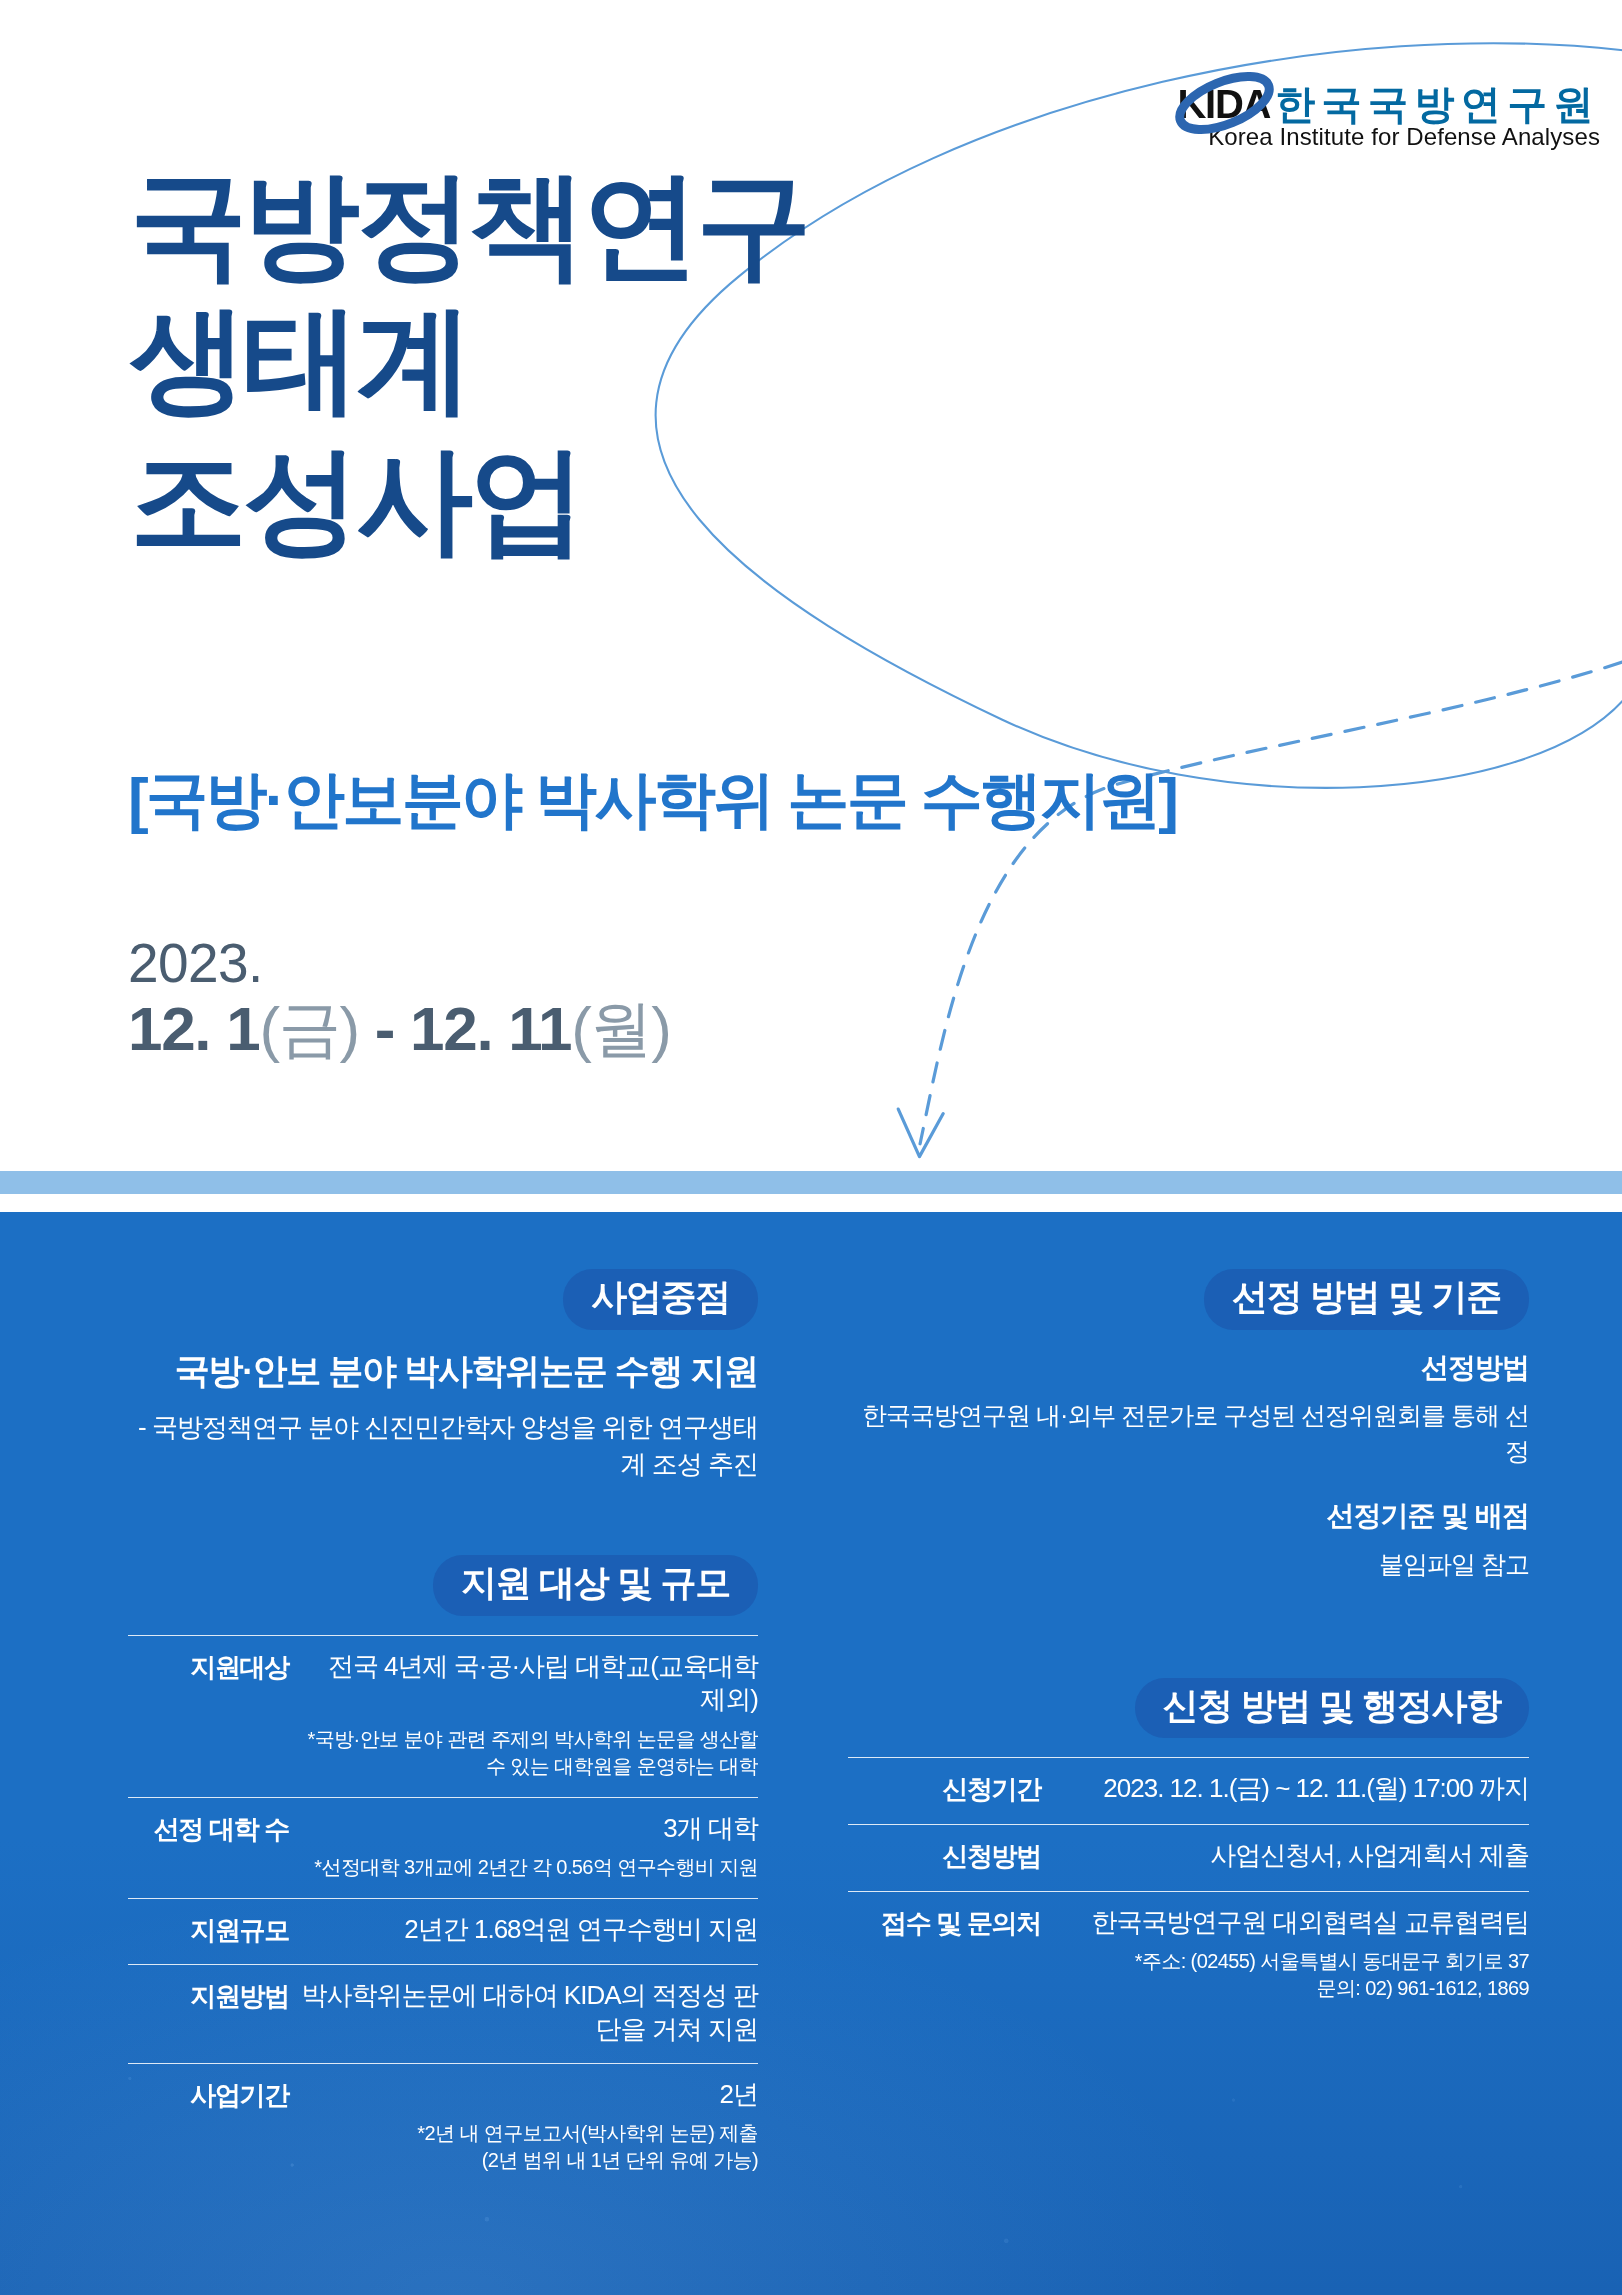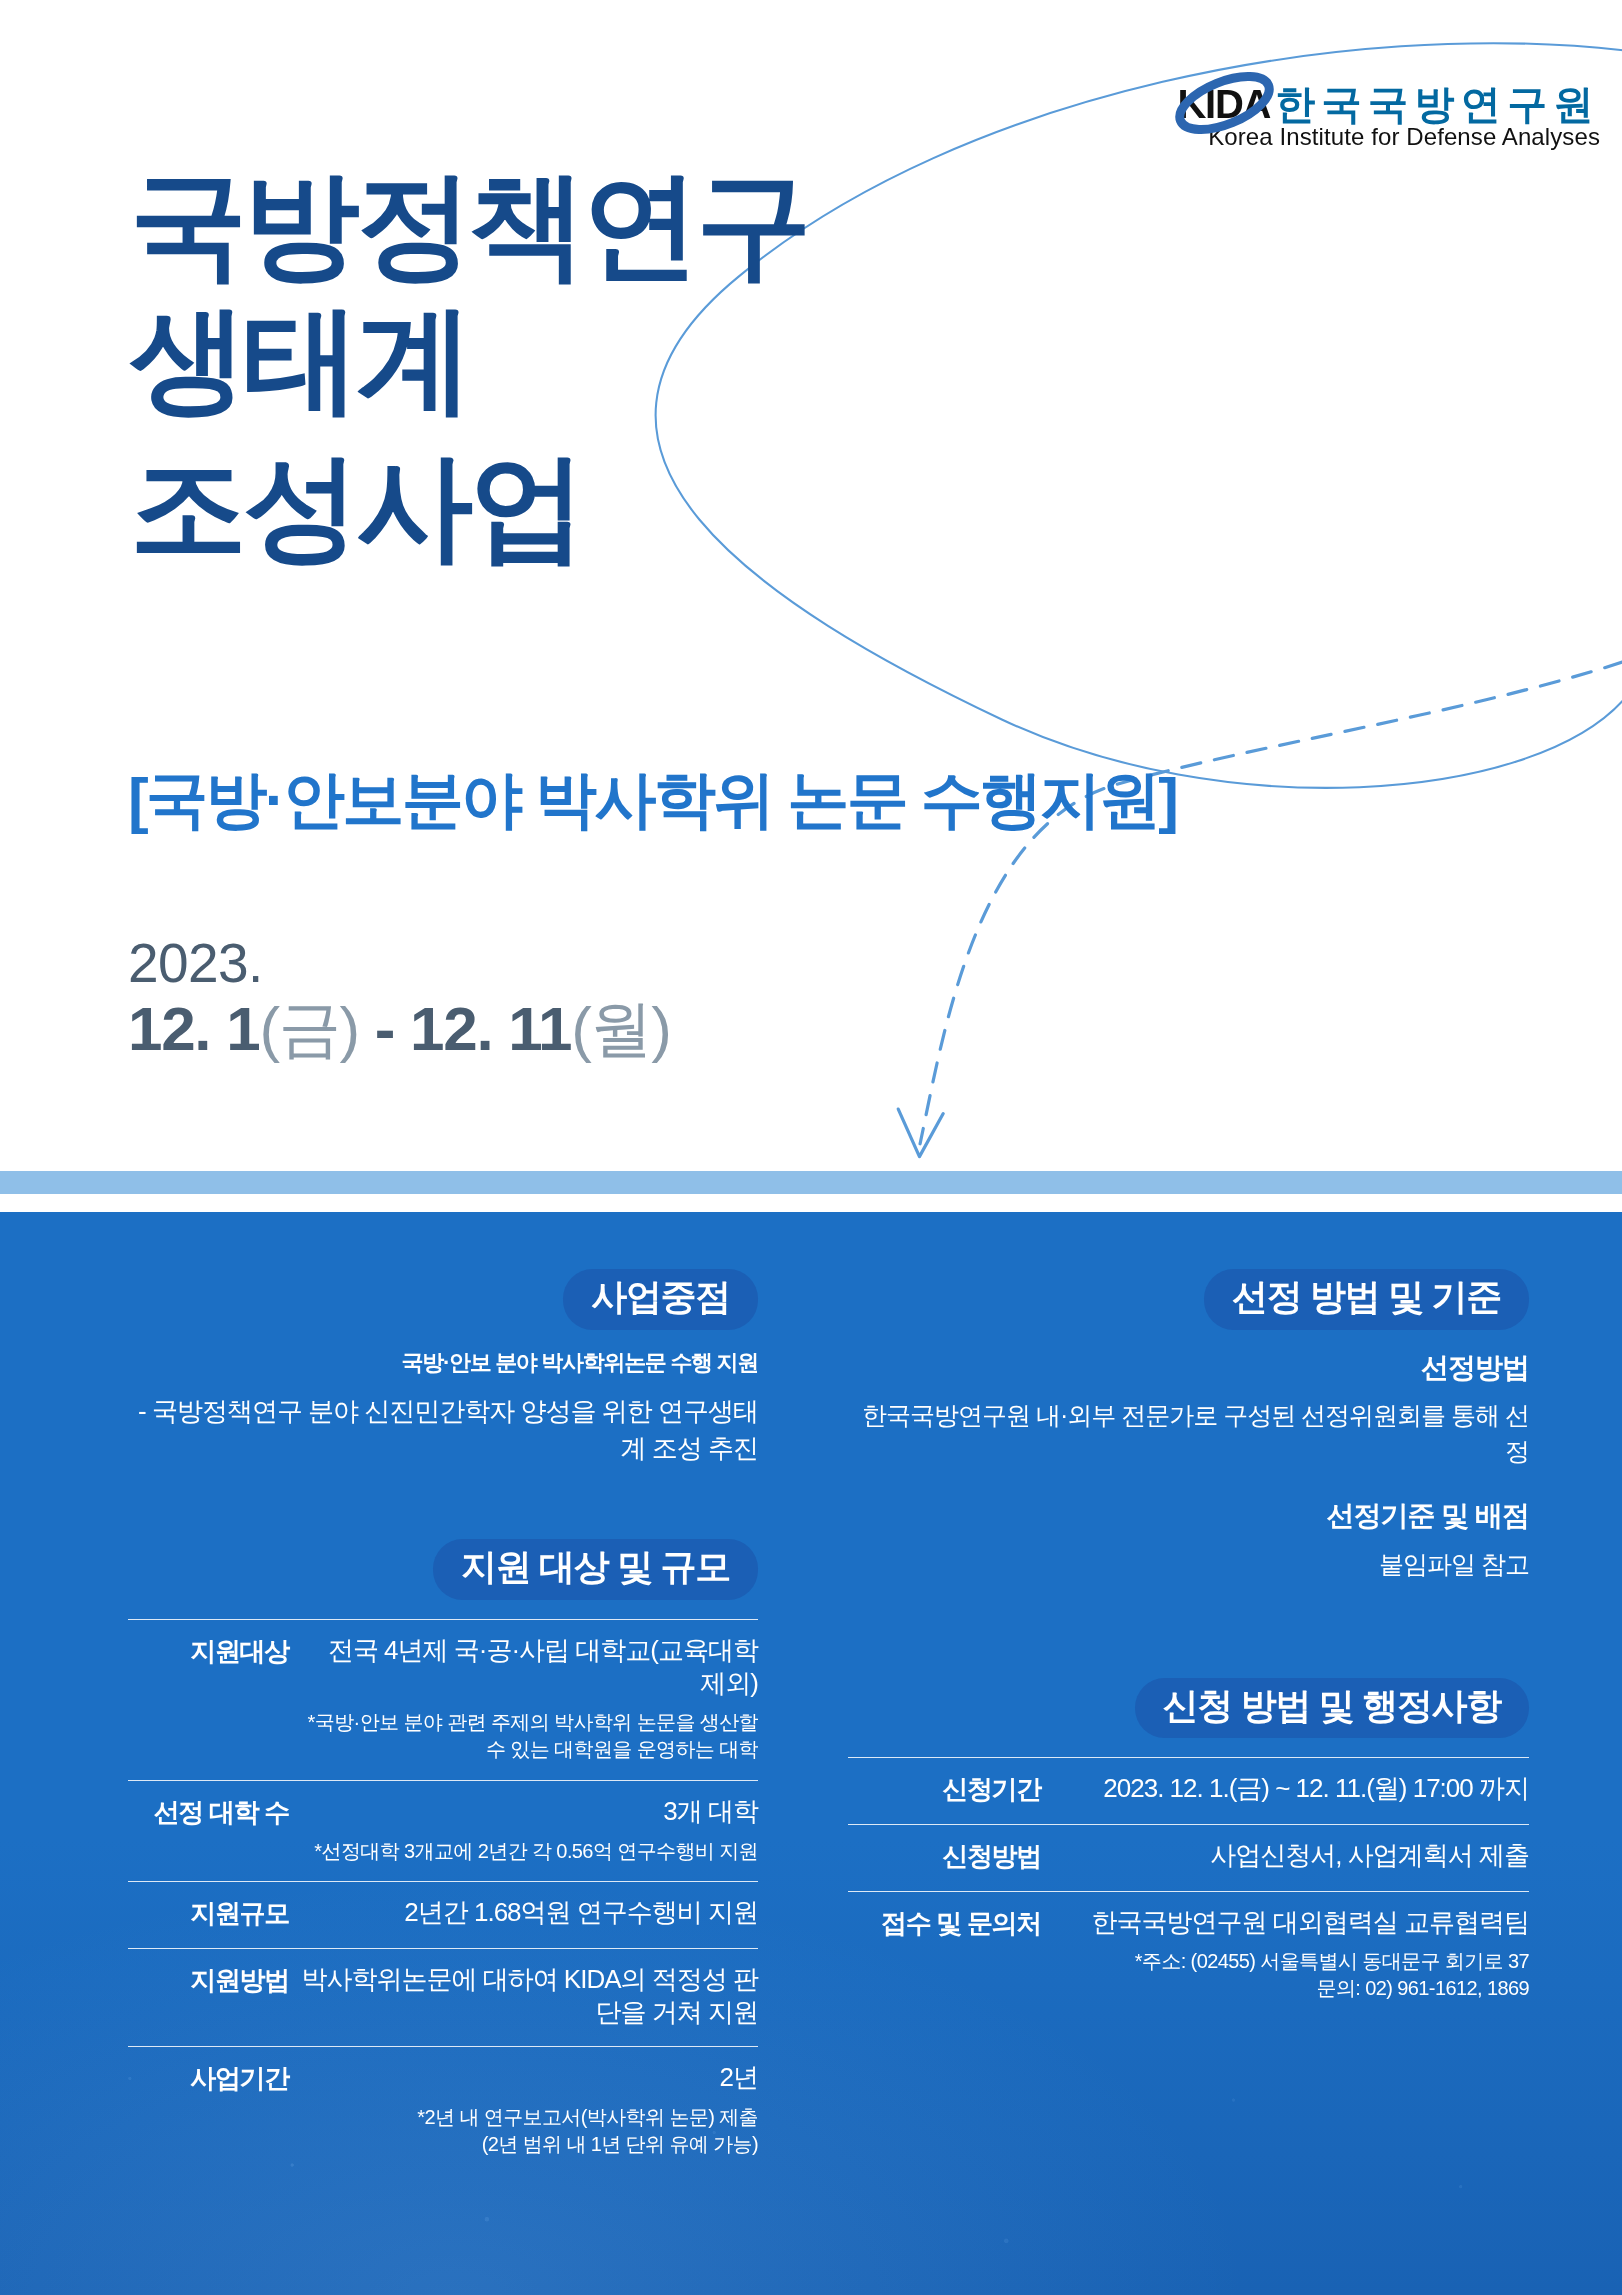--- a/index.html
+++ b/index.html
@@ -27,21 +27,21 @@
     font-weight:bold;font-size:40px;letter-spacing:6.4px;color:#0369a1;margin-left:5.1px;
     font-family:"Liberation Sans","DejaVu Sans",sans-serif;
   }
   .logo-en{font-size:24px;color:#111111;margin-top:1px;letter-spacing:0.1px;}
 
   .title-block{position:absolute;left:130px;top:166px;}
   .t-line{
     color:#164A8A;font-weight:bold;letter-spacing:-3.9px;
     font-size:117px;line-height:1.0;margin:0 0 16.7px 0;white-space:nowrap;
   }
-  .t-line.l2{margin-bottom:31px;}
+  .t-line.l2{margin-bottom:24px;}
   .t-line.l3{margin-bottom:0;}
 
   .subtitle{
     position:absolute;left:128px;top:758px;
     color:#2175CB;font-weight:bold;font-size:62px;letter-spacing:-2.6px;white-space:nowrap;
   }
 
   .dateblock{position:absolute;left:128px;top:935px;color:#4A5D70;}
   .d-year{font-size:55px;font-weight:normal;line-height:1.05;letter-spacing:-0.6px;}
   .d-range{font-size:62px;font-weight:bold;line-height:1.15;letter-spacing:-1.3px;white-space:nowrap;}
@@ -72,21 +72,21 @@
   .col-left{left:128px;top:57px;width:630px;}
   .col-right{left:848px;top:57px;width:681px;}
 
   .pill{
     display:inline-block;background:#1B5FB5;color:#ffffff;font-weight:bold;
     font-size:36px;letter-spacing:-1.3px;border-radius:29.6px;padding:9px 28px 13px 28px;
     line-height:1.08;white-space:nowrap;
   }
   .pill-wrap{margin-bottom:19px;}
 
-  .lead{color:#ffffff;font-weight:bold;font-size:22px;letter-spacing:-1.3px;margin:0 0 16.7px 0;line-height:1.25;}
+  .lead{color:#ffffff;font-weight:bold;font-size:35px;letter-spacing:-1.3px;margin:0 0 16.7px 0;line-height:1.25;}
   .lead-sub{color:#ffffff;font-size:26px;letter-spacing:-1px;line-height:1.42;margin:0;font-weight:normal;}
 
   .sub-h{color:#ffffff;font-weight:bold;font-size:28px;letter-spacing:-1px;margin:0 0 11.6px 0;}
   .sub-p{color:#ffffff;font-size:25px;letter-spacing:-1px;line-height:1.42;margin:0 0 28px 0;font-weight:normal;}
 
   
   .tbl{width:100%;border-collapse:collapse;margin-top:2.6px;}
   .tbl tr{border-top:1.3px solid rgba(255,255,255,.85);}
   .tbl tr:first-child{border-top:1.3px solid rgba(255,255,255,.85);}
   .tbl td{padding:14px 0 16.7px 0;vertical-align:top;}

